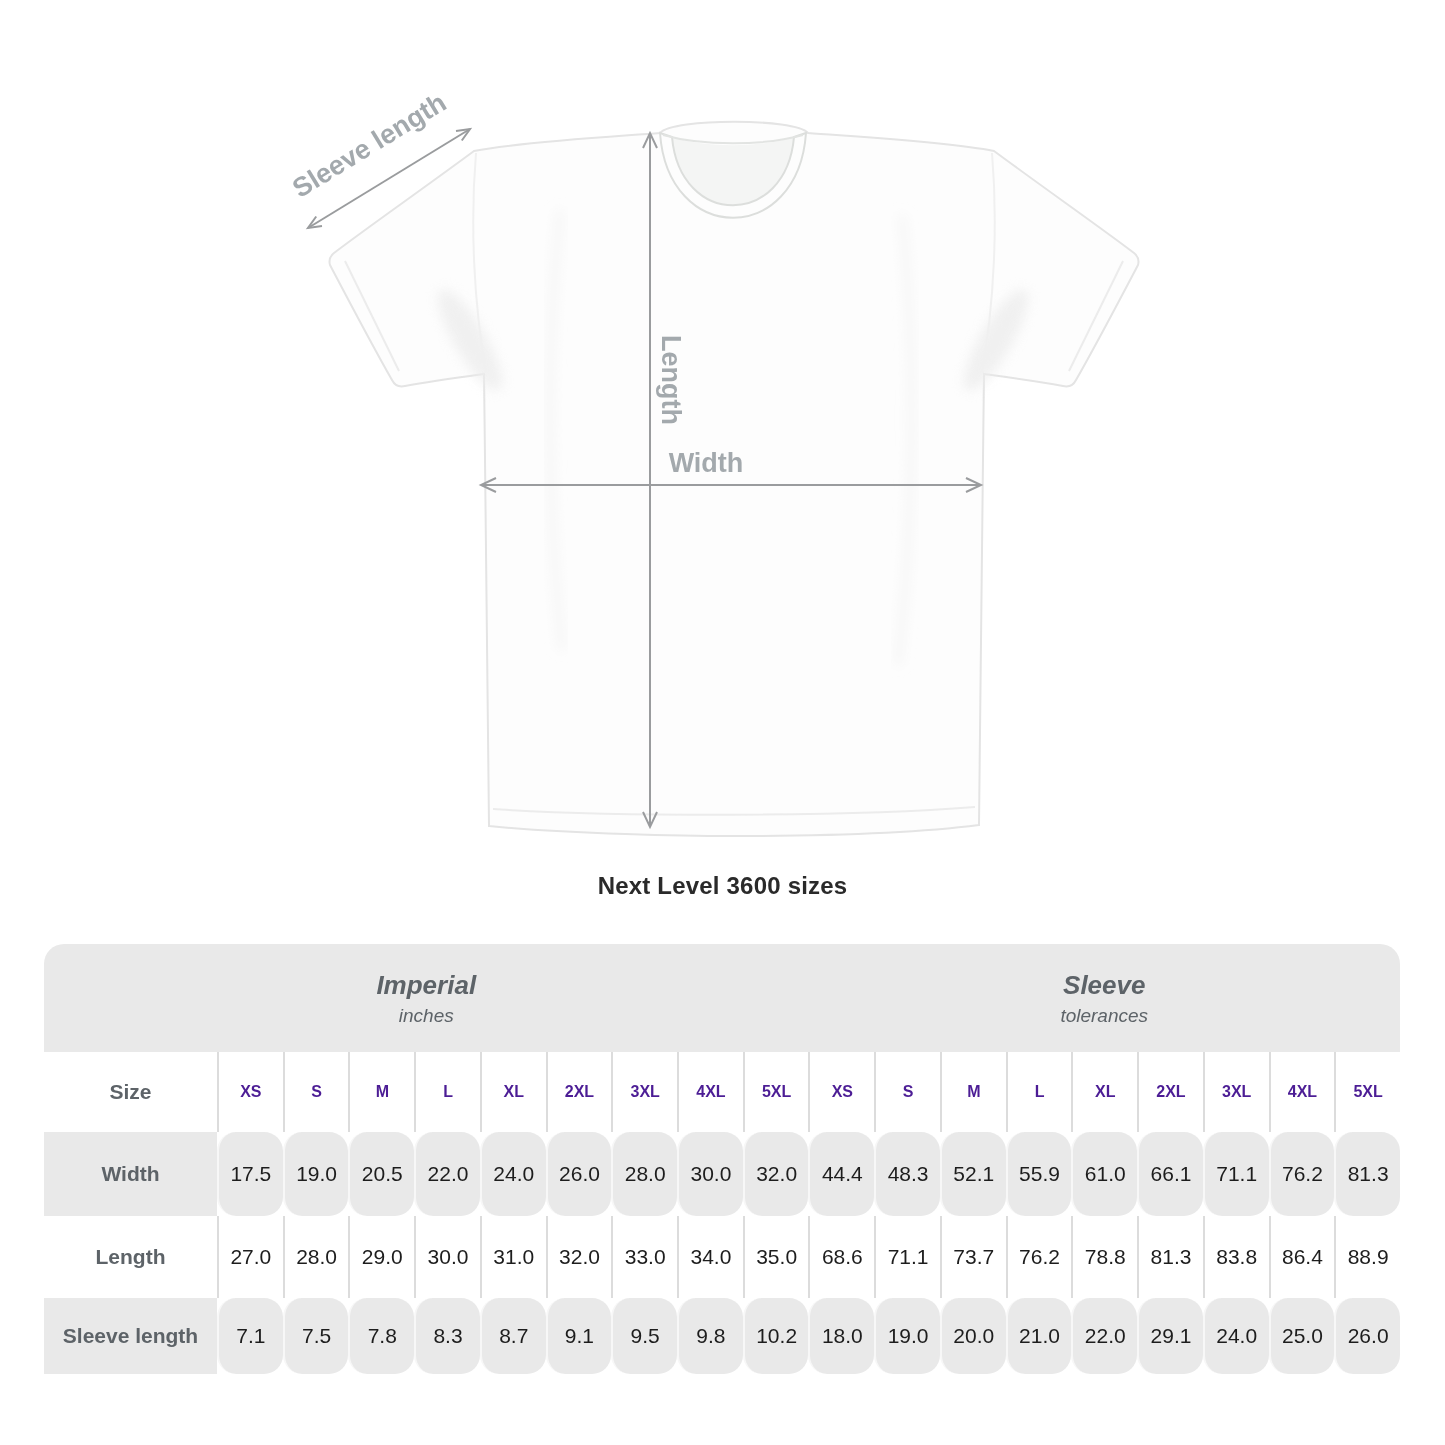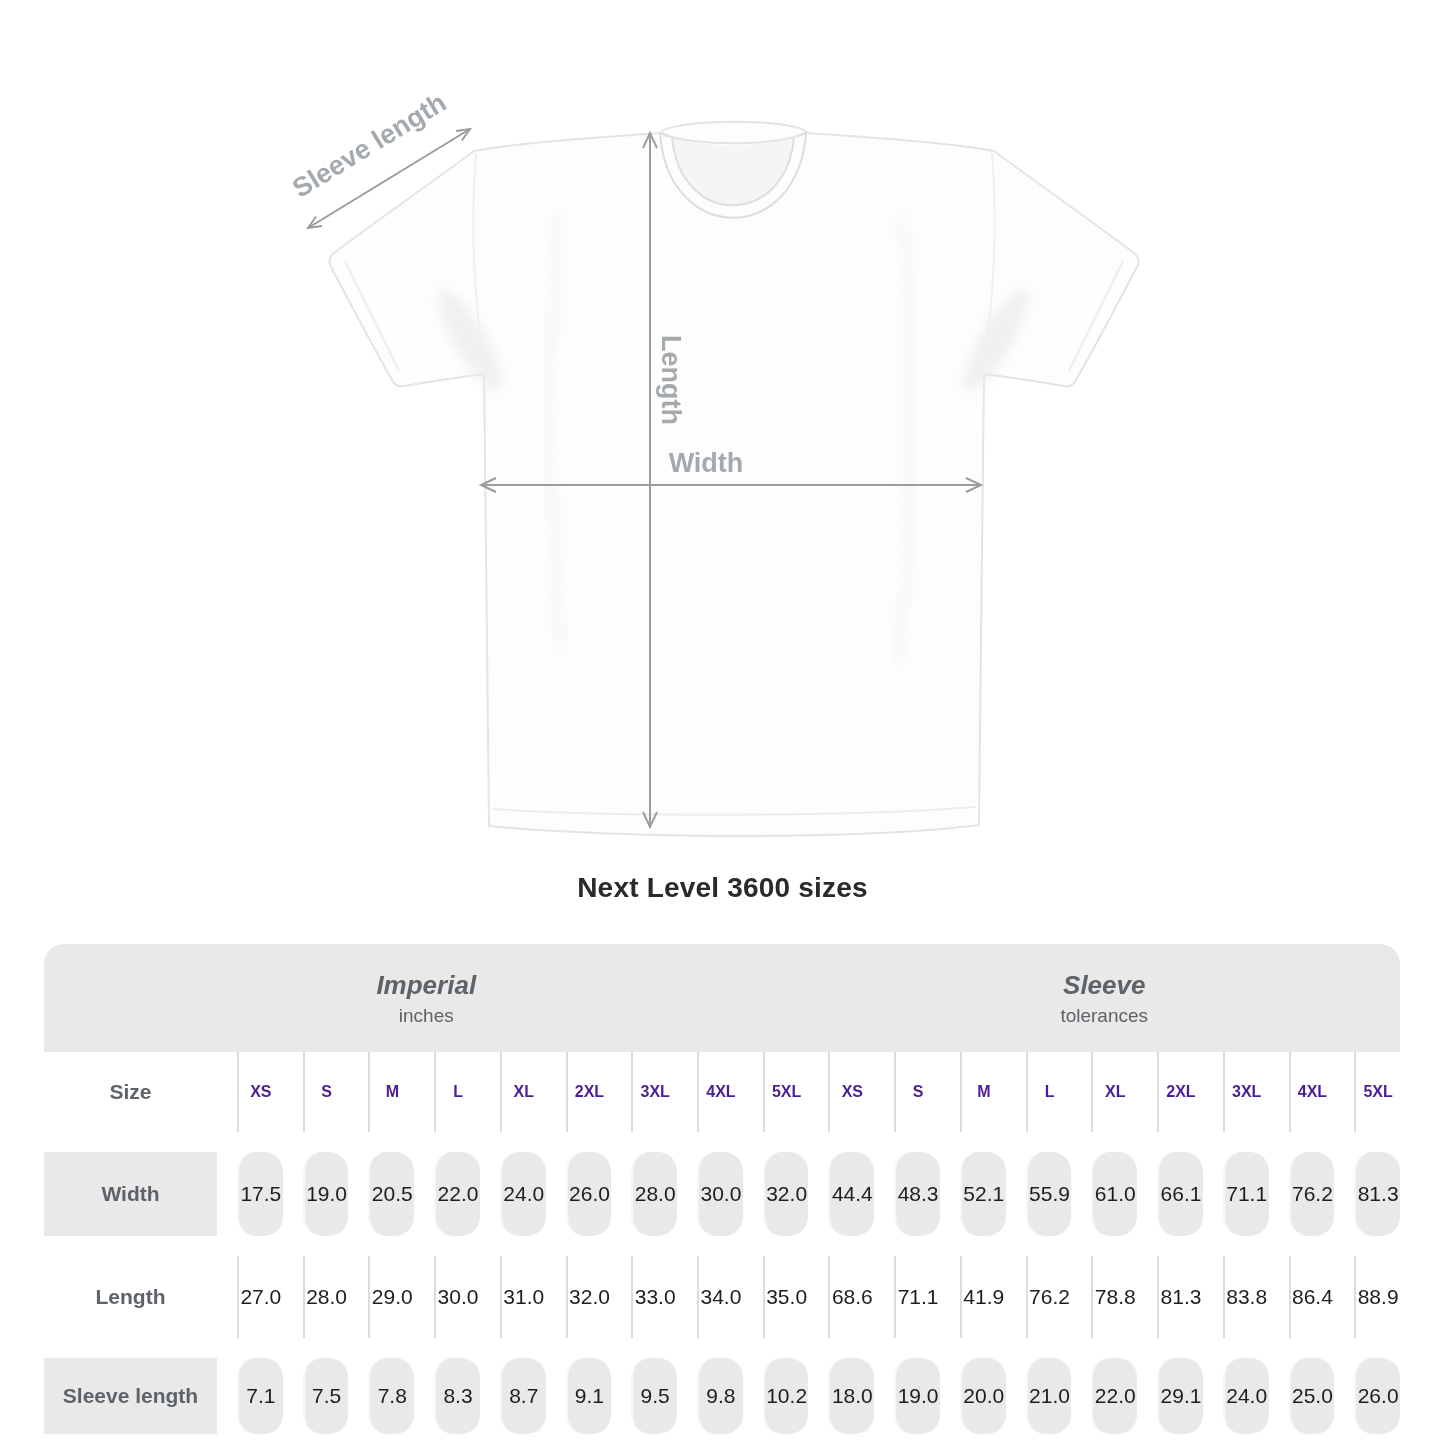--- a/index.html
+++ b/index.html
@@ -6,44 +6,43 @@
   .page{
     position:relative;width:1445px;height:1445px;background:#ffffff;overflow:hidden;
     font-family:"Liberation Sans", sans-serif;
   }
   
   .diagram{position:absolute;left:0;top:0;width:1445px;height:880px;display:block;}
   .diag-label{font-family:"Liberation Sans", sans-serif;font-weight:bold;font-size:27px;fill:#a3a9ad;}
   
   .title{
     position:absolute;left:0;top:872px;width:100%;text-align:center;
-    font-size:28px;font-weight:bold;color:#2a2a2a;letter-spacing:.2px;
+    font-size:24px;font-weight:bold;color:#2a2a2a;letter-spacing:.2px;
   }
   .note{
     position:absolute;left:0;top:914px;width:100%;text-align:center;
     font-size:19px;font-style:italic;color:#4e4e4e;
   }
   
   .size-table{
     position:absolute;left:44px;top:924px;width:1356px;height:523px;
     border-radius:20px;overflow:hidden;background:#ffffff;margin-top:20px;
   }
   .band{
     display:grid;grid-template-columns:173px repeat(18,1fr);
     height:108px;background:#e9e9e9;
   }
   .group{display:flex;flex-direction:column;align-items:center;justify-content:center;gap:4px;}
   .group-imperial{grid-column:1/11;}
   .group-metric{grid-column:11/20;}
   .gname{font-size:26px;font-weight:bold;font-style:italic;color:#5d6368;}
-  .gunit{font-size:19px;color:#5d6368;text-align:right;}
+  .gunit{font-size:19px;font-style:italic;color:#5d6368;text-align:right;}
   .grid{
     display:grid;grid-template-columns:173px repeat(18,1fr);
     grid-template-rows:80px 84px 82px 76px;
-    gap:20px;
   }
   .cell{
     display:flex;align-items:center;justify-content:center;
     font-size:21px;color:#1d1d1d;background:#ffffff;
   }
   .cell.sep{border-left:2px solid #dcdcdc;}
   .cell.row-g{background:#e9e9e9;}
   .cell.row-g.sep{border-left-color:#f7f7f7;border-radius:19px;}
   .cell.head{font-weight:bold;font-size:16px;color:#4c1d95;}
   .cell.lbl{font-weight:bold;font-size:21px;color:#5d6368;}
@@ -176,21 +175,21 @@
         <div class="cell sep ">28.0</div>
         <div class="cell sep ">29.0</div>
         <div class="cell sep ">30.0</div>
         <div class="cell sep ">31.0</div>
         <div class="cell sep ">32.0</div>
         <div class="cell sep ">33.0</div>
         <div class="cell sep ">34.0</div>
         <div class="cell sep ">35.0</div>
         <div class="cell sep ">68.6</div>
         <div class="cell sep ">71.1</div>
-        <div class="cell sep ">41.9</div>
+        <div class="cell sep ">73.7</div>
         <div class="cell sep ">76.2</div>
         <div class="cell sep ">78.8</div>
         <div class="cell sep ">81.3</div>
         <div class="cell sep ">83.8</div>
         <div class="cell sep ">86.4</div>
         <div class="cell sep ">88.9</div>
         <div class="cell lbl row-g">Sleeve length</div>
         <div class="cell sep row-g">7.1</div>
         <div class="cell sep row-g">7.5</div>
         <div class="cell sep row-g">7.8</div>

